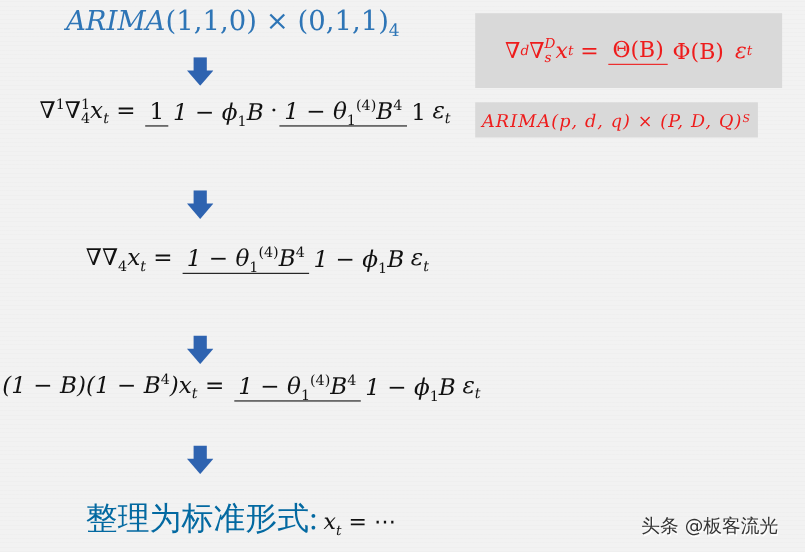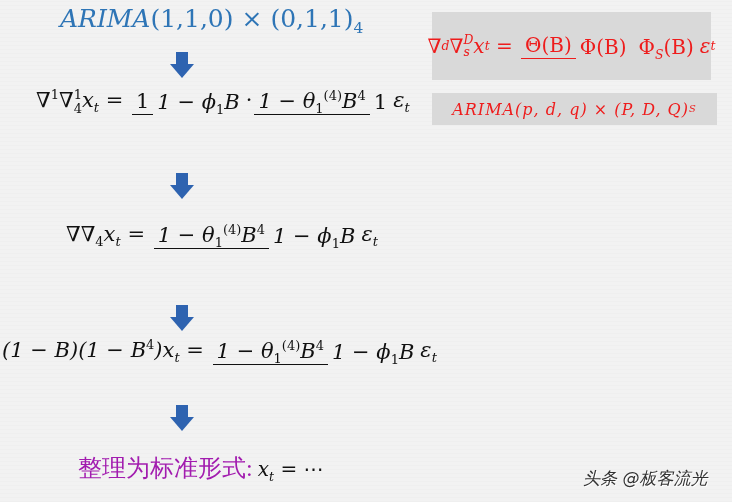--- a/index.html
+++ b/index.html
@@ -15,21 +15,21 @@
   .up { font-style: normal; }
   sub, sup { font-size: 62%; line-height: 0; }
   .frac { display: inline-flex; flex-direction: row; align-items: center; vertical-align: middle; margin: 0 2px; }
   .frac .num { padding: 0 4px 1px; border-bottom: 1.5px solid currentColor; }
   .frac .den { padding: 1px 4px 0; }
   .arrow { width: 24px; height: 26px; }
   .title { color: #2e75b6; font-size: 25px; }
   .eq { font-size: 21px; }
   .redbox { background: #d9d9d9; color: #ee1c1c; }
   .watermark { font-family: "DejaVu Sans", sans-serif; font-size: 17px; color: #333; text-shadow: 1px 1px 0 #fff; }
-  .cn { font-family: Liberation Serif, serif; font-size: 24px; color: #a21caf; font-style: normal; }
+  .cn { font-family: Liberation Serif, serif; font-size: 29px; color: #0369a1; font-style: normal; }
 </style>
 </head>
 <body>
 
 <div class="abs math title" style="left:38px; top:4px;margin-left:22px;">
   <span>ARIMA</span><span class="up">(1,1,0)</span>
   <span class="up">×</span>
   <span class="up">(0,1,1)</span><sub class="up">4</sub>
 </div>
 
@@ -51,21 +51,21 @@
     <span class="num"><span>1 − θ</span><sub class="up">1</sub><sup class="up">(4)</sup><span>B</span><sup class="up">4</sup></span>
     <span class="den up">1</span>
   </span><span>ε</span><sub>t</sub>
 </div>
 
 <svg class="abs arrow" style="left:170px; top:173px;" viewBox="0 0 24 26">
   <rect x="6" y="0" width="12" height="13" fill="#2e63b0"></rect>
     <polygon points="0,12 24,12 12,26" fill="#2e63b0"></polygon>
 </svg>
 
-<div class="abs math eq" style="left:66px; top:222px;">
+<div class="abs math eq" style="left:78px; top:222px;">
   <span>∇∇</span><sub class="up">4</sub><span>x</span><sub>t</sub>
   <span class="up">=</span>
   <span class="frac">
     <span class="num"><span>1 − θ</span><sub class="up">1</sub><sup class="up">(4)</sup><span>B</span><sup class="up">4</sup></span>
     <span class="den"><span>1 − ϕ</span><sub class="up">1</sub><span>B</span></span>
   </span><span>ε</span><sub>t</sub>
 </div>
 
 <svg class="abs arrow" style="left:170px; top:305px;" viewBox="0 0 24 26">
   <rect x="6" y="0" width="12" height="13" fill="#2e63b0"></rect>
@@ -94,22 +94,21 @@
 <div class="abs redbox math" style="left:432px; top:12px; width:279px; height:68px; display:flex; align-items:center; justify-content:center; font-size:20px;">
   <span>∇</span><sup>d</sup><span>∇</span><span style="display:inline-flex;flex-direction:column;font-size:62%;vertical-align:middle;line-height:1;">
       <span>D</span>
       <span>s</span>
     </span><span>x</span><sub>t</sub>
   &nbsp;<span class="up">=</span>&nbsp;
   <span class="frac">
     <span class="num up">Θ(B)</span>
     <span class="den up">Φ(B)</span>
   </span><span class="frac">
-    <span class="den"><span class="up">Φ</span><sub>S</sub><span class="up">(B)</span></span>
   </span><span>ε</span><sub>t</sub>
 </div>
 
-<div class="abs redbox math" style="left:432px; top:93px; width:285px; height:32px; display:flex; align-items:center; justify-content:center; font-size:16px; letter-spacing:1px;">
+<div class="abs redbox math" style="left:432px; top:93px; width:257px; height:32px; display:flex; align-items:center; justify-content:center; font-size:16px; letter-spacing:1px;">
   <span>ARIMA(p, d, q) × (P, D, Q)</span>
     <sub>S</sub>
 </div>
 
-<div class="abs watermark" style="left:583px; top:467px;font-style:italic;">头条 @板客流光</div>
+<div class="abs watermark" style="left:583px; top:467px;">头条 @板客流光</div>
 
 </body></html>

